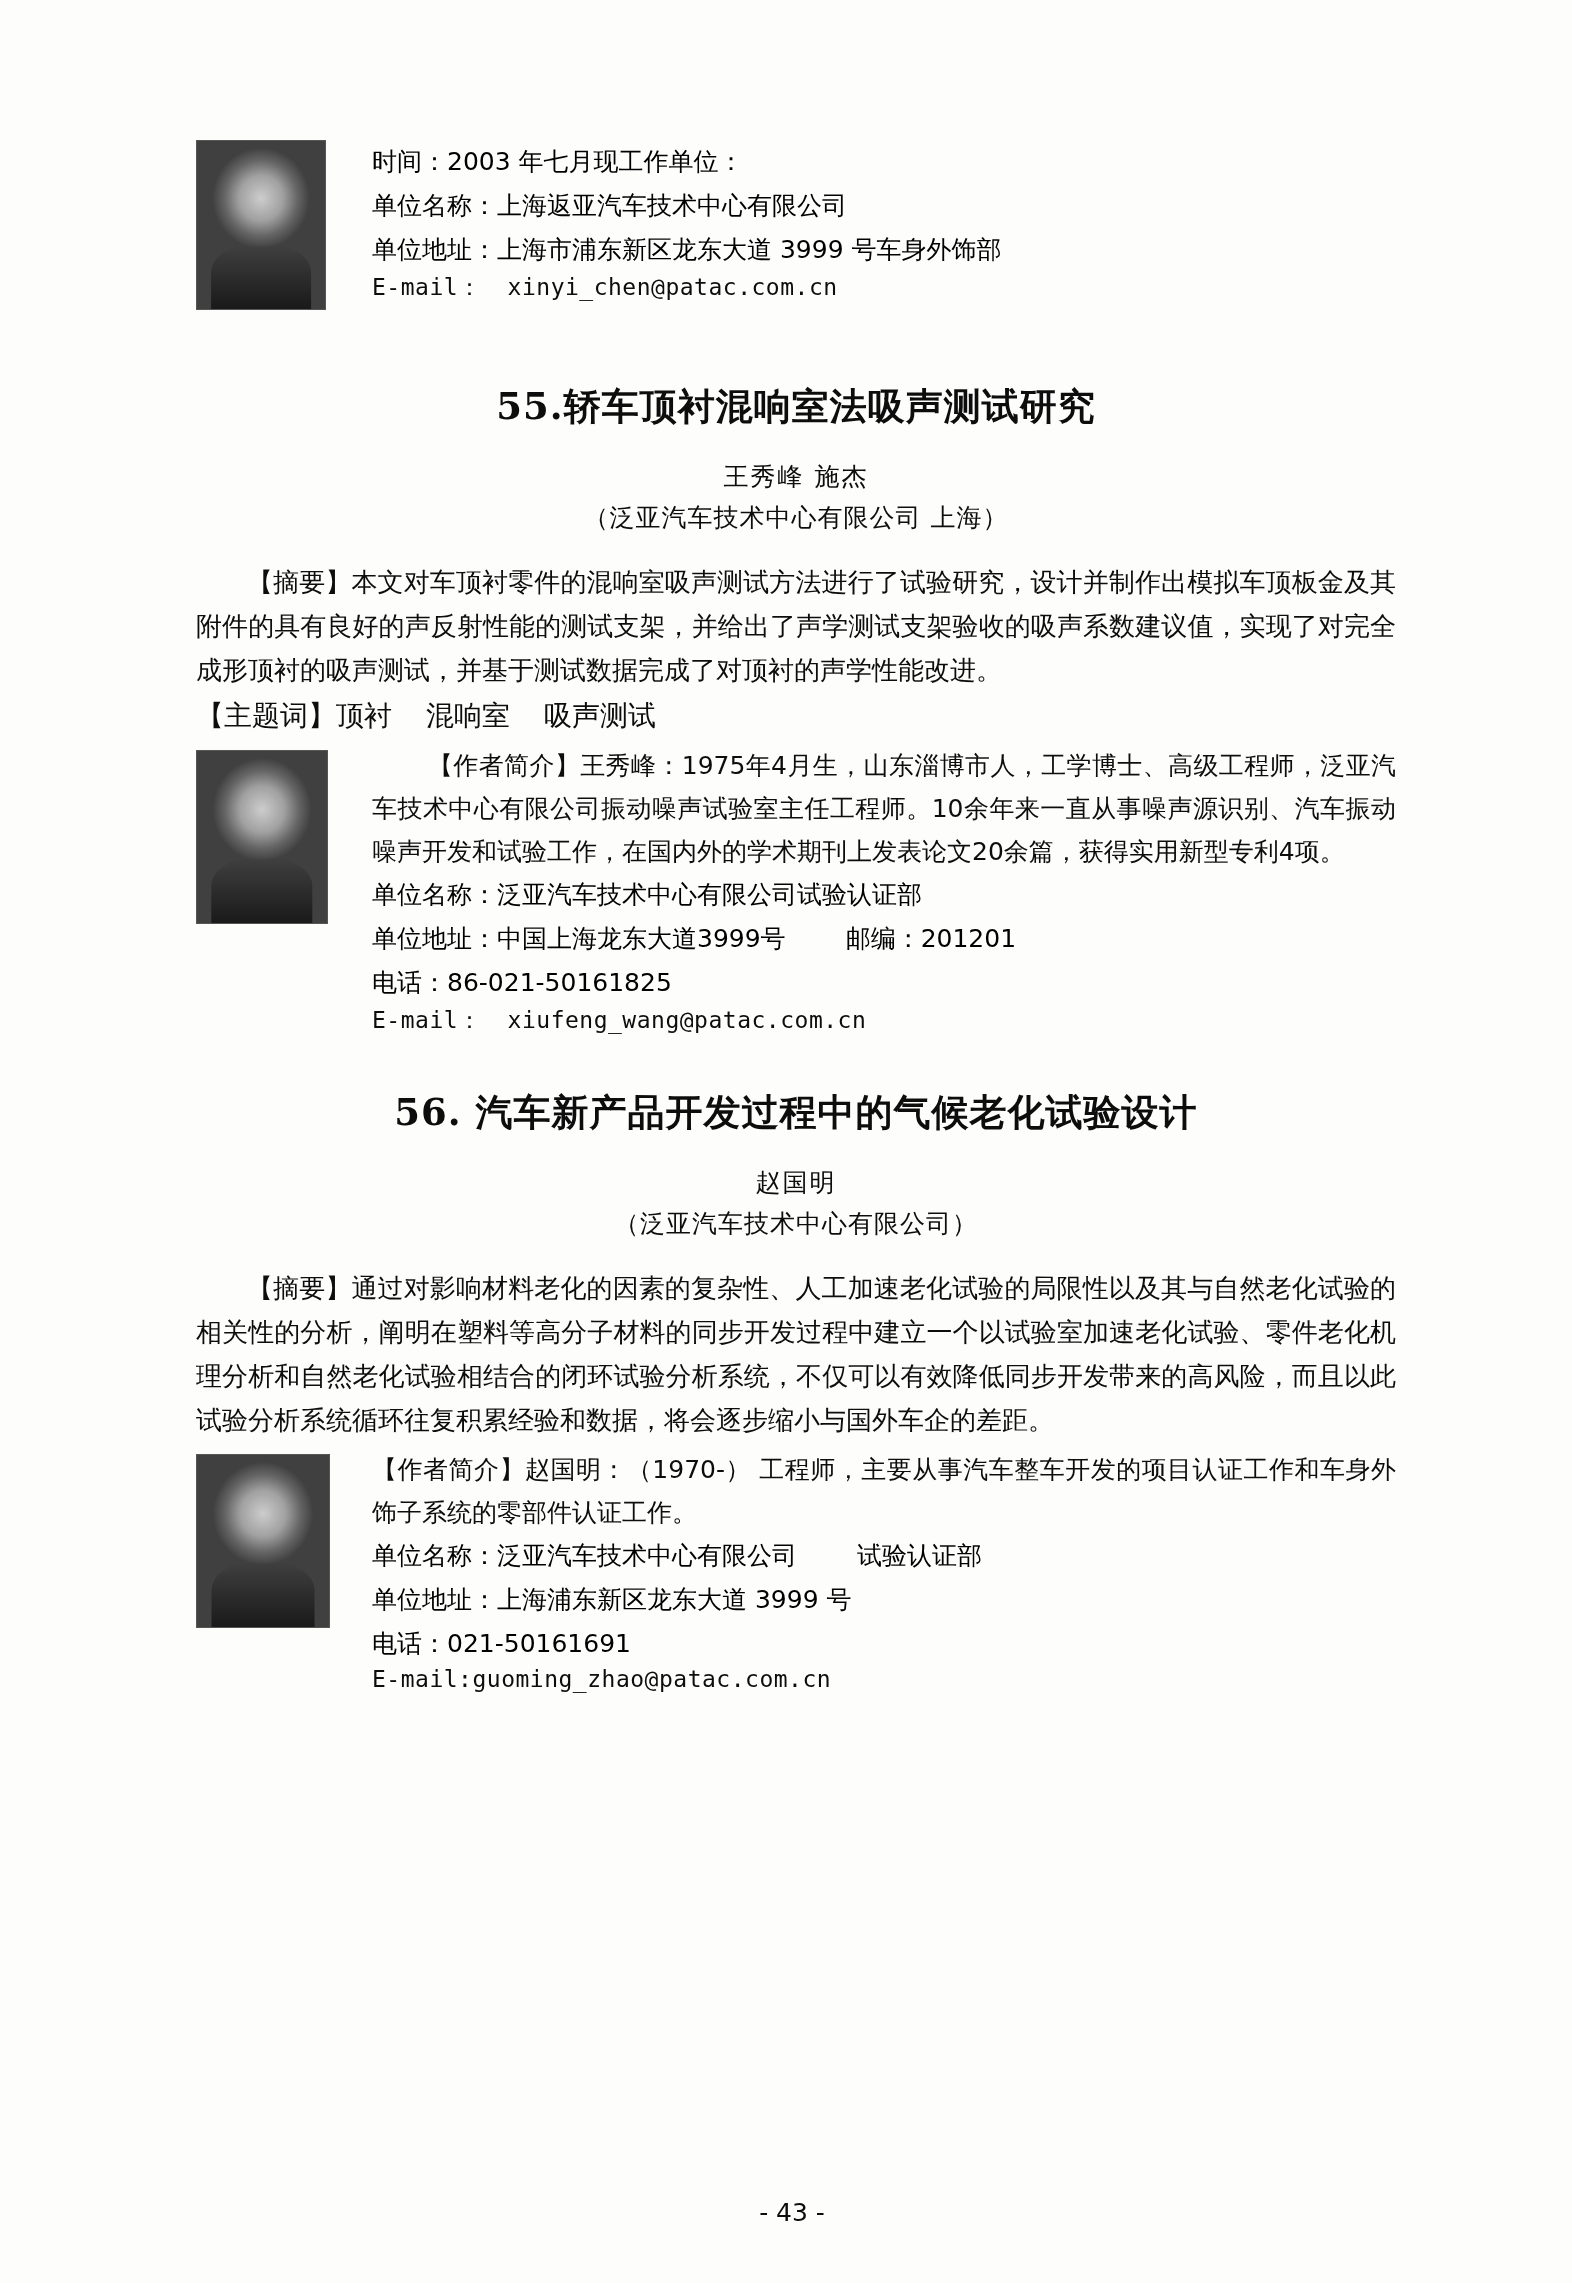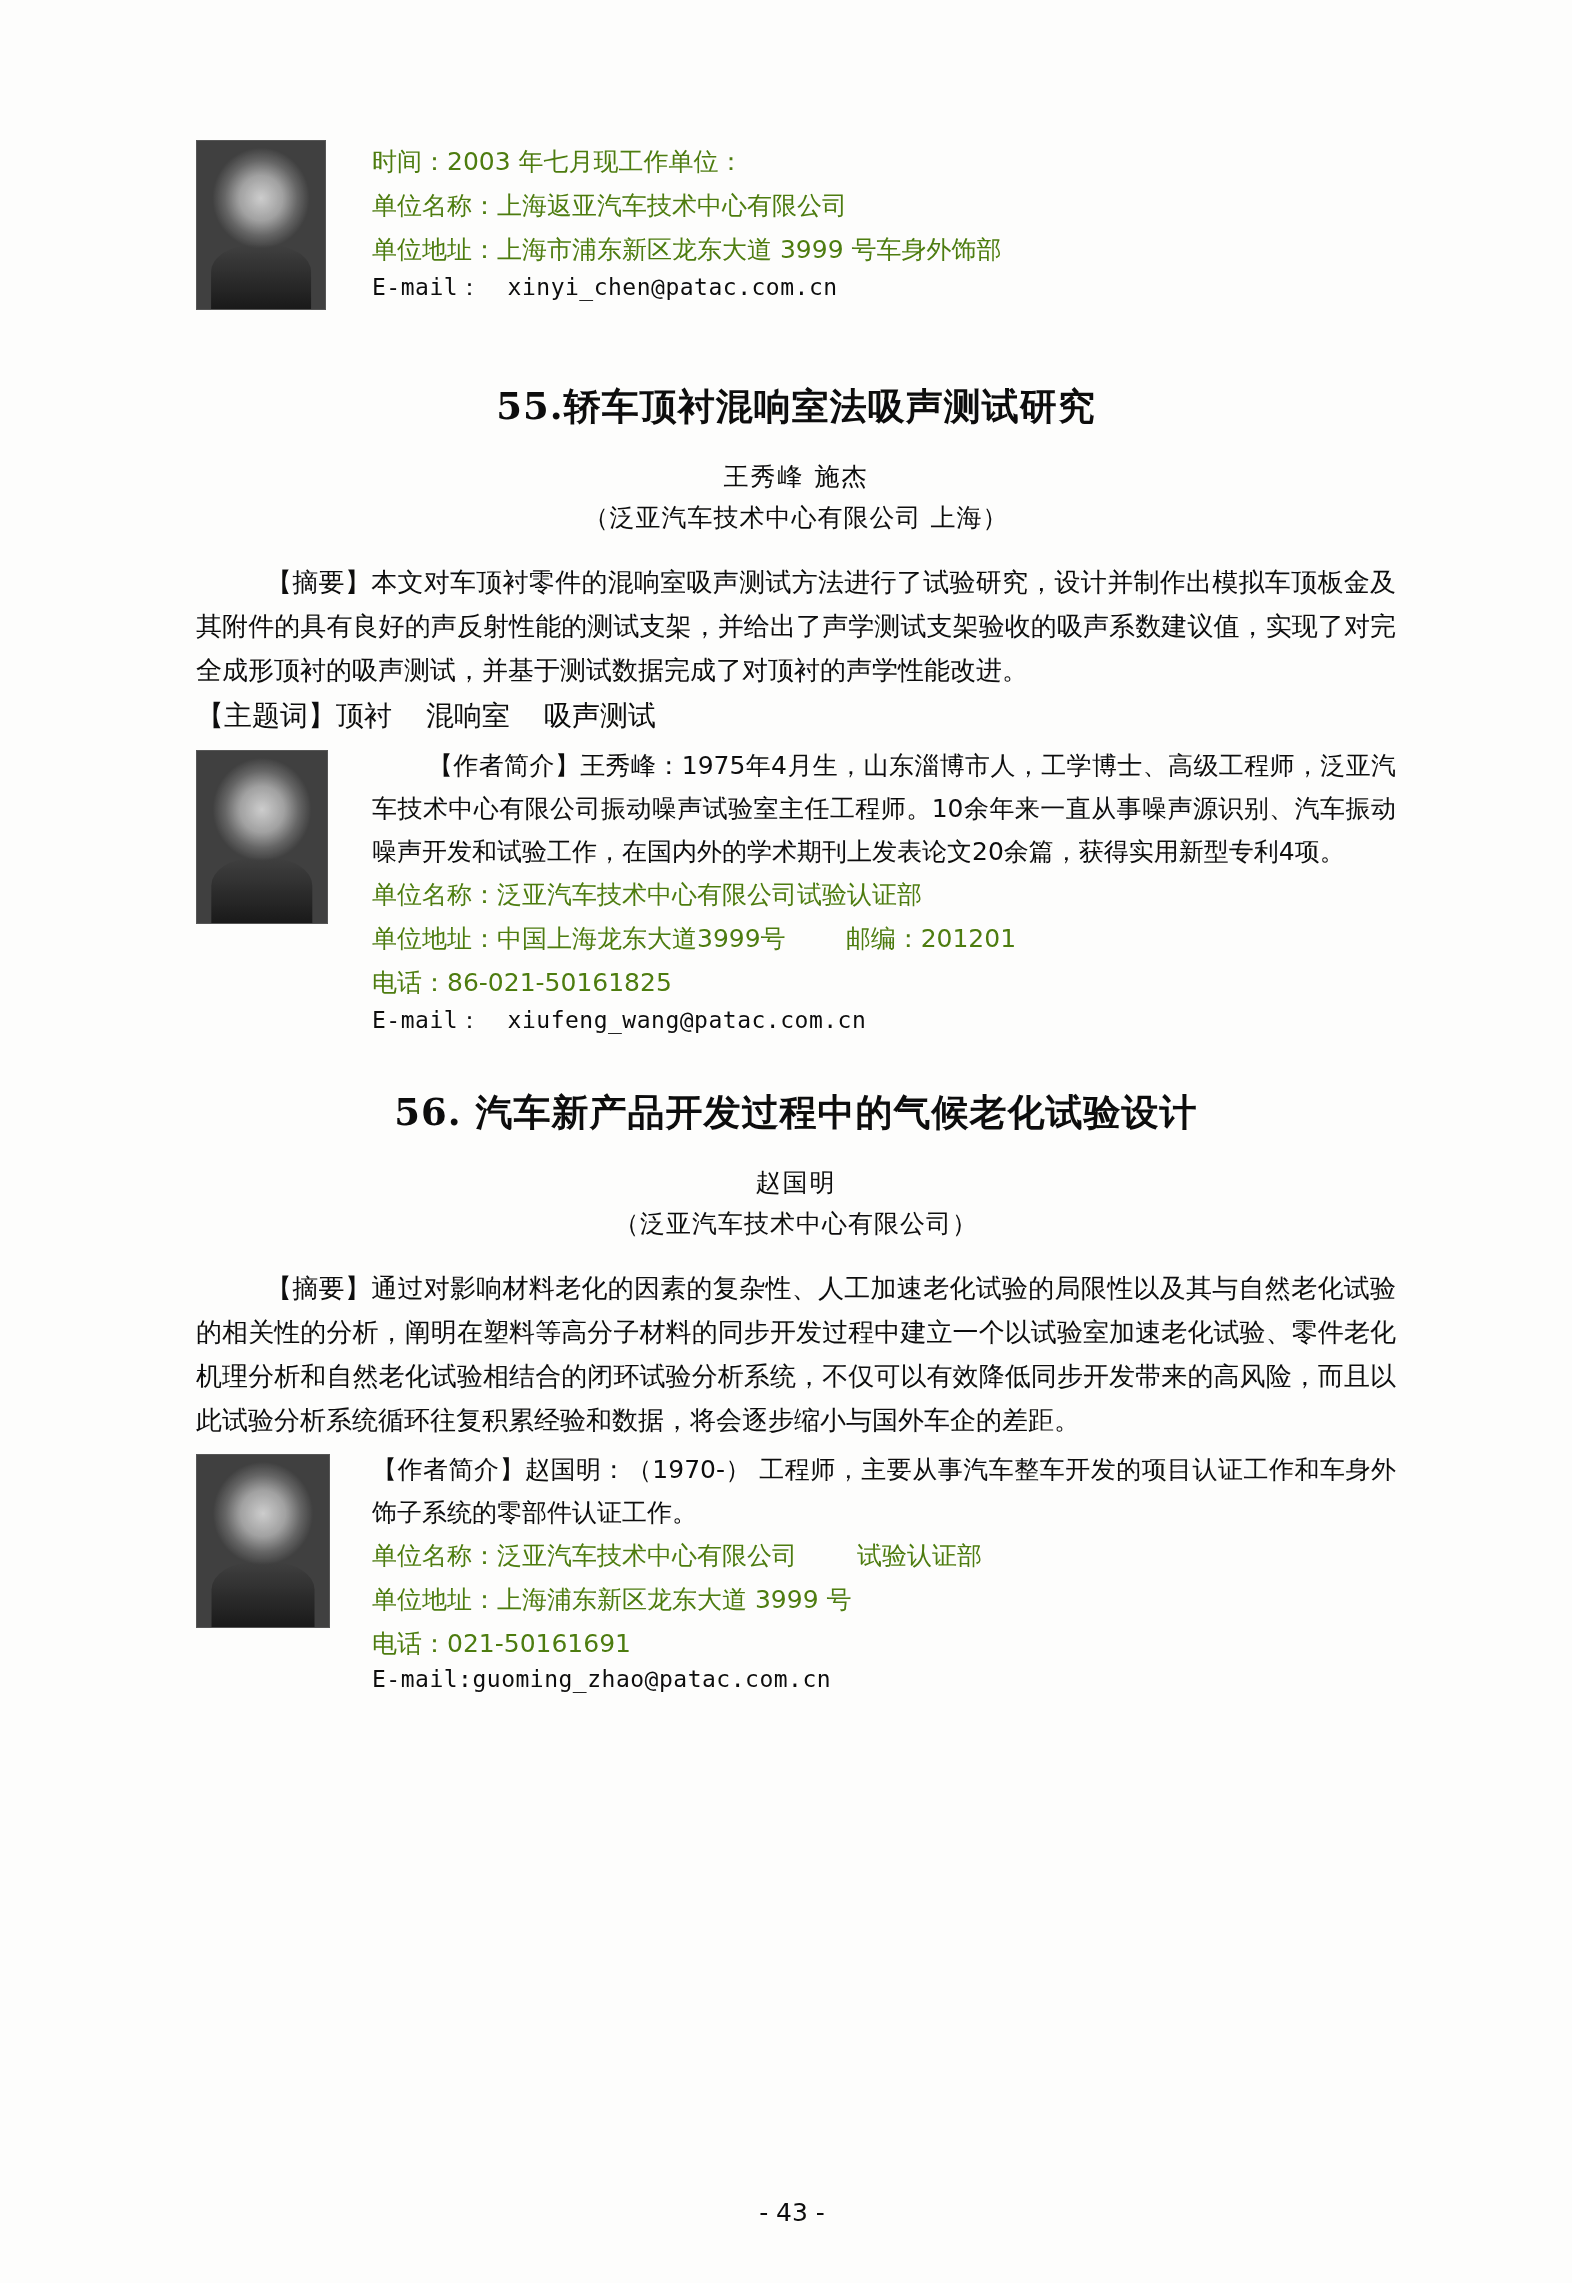--- a/index.html
+++ b/index.html
@@ -27,21 +27,21 @@
     left: 196px;
     top: 140px;
     width: 1200px;
   }
 
   
   .cn {
     font-family: "DejaVu Sans", sans-serif;
     font-size: 25px;
     line-height: 44px;
-    color: #4d7c0f;
+    color: #000000;
   }
   .mono {
     font-family: "DejaVu Sans Mono", monospace;
     font-size: 23px;
     letter-spacing: 0.5px;
   }
 
   
   .author-block {
     position: relative;
@@ -105,21 +105,21 @@
   }
 
   
   .abstract {
     font-size: 26px;
     line-height: 44px;
     text-align: justify;
     text-justify: inter-ideograph;
   }
   .abstract .lead {
-    margin-left: 70px;
+    margin-left: 51px;
   }
   .keywords {
     font-size: 28px;
     line-height: 44px;
     margin-top: 2px;
   }
   .kw-gap { display: inline-block; width: 34px; }
 
   
   .bio-para {

